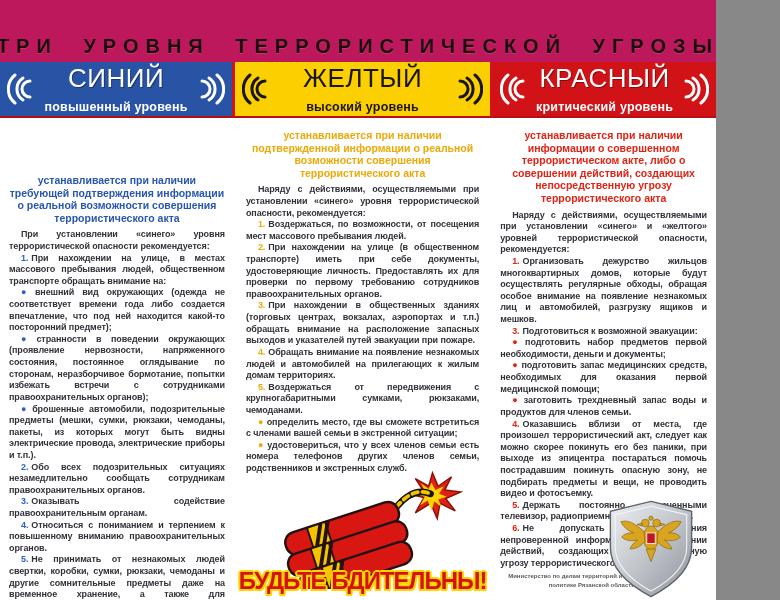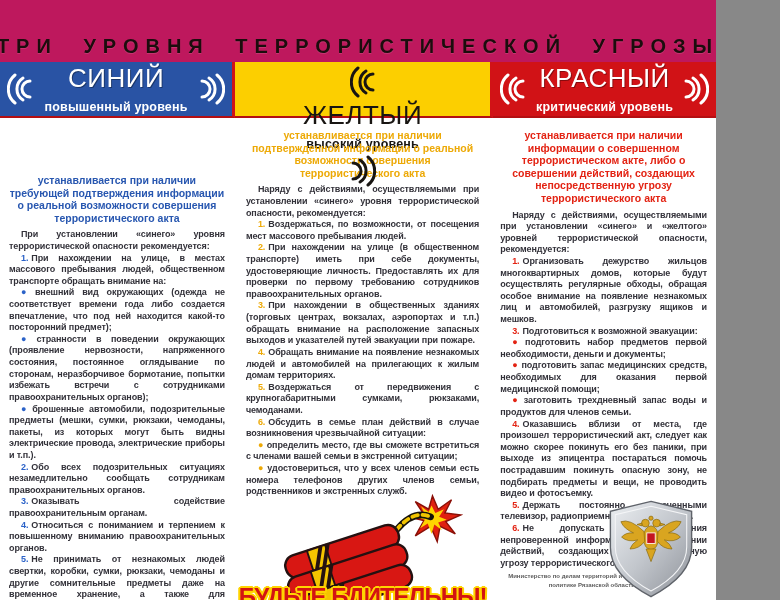--- a/index.html
+++ b/index.html
@@ -12,21 +12,21 @@
     height:62px;display:flex;align-items:flex-end;justify-content:center;
     color:#1c0d0d;font-weight:bold;font-size:20px;letter-spacing:7px;word-spacing:13px;
     white-space:nowrap;padding-bottom:4px;box-sizing:border-box;
     text-shadow:0 1px 0 rgba(255,255,255,.12);
   }
   
   .bands{display:flex;height:56px;}
   .band{display:flex;align-items:center;justify-content:space-between;
     padding:0 7px;box-sizing:border-box;border-bottom:2px solid #b40f12;}
   .band-blue{width:255px;background:#2953a4;color:#fff;border-right:3px solid #d11216;}
-  .band-yellow{width:280px;background:#fccf00;color:#181512;border-right:3px solid #d11216;flex-direction:column;}
+  .band-yellow{width:280px;background:#fccf00;color:#181512;border-right:3px solid #d11216;}
   .band-red{width:242px;background:#d11216;color:#fff;}
   .band-text{flex:1;text-align:center;line-height:1;}
   .band-name{font-size:26px;font-weight:normal;letter-spacing:0.5px;}
   .band-blue .band-name,.band-red .band-name{text-shadow:1px 1px 0 rgba(0,0,0,.35);}
   .band-level{font-size:12.5px;font-weight:bold;margin-top:10px;letter-spacing:0.2px;}
   .waves{width:26px;height:40px;flex:0 0 auto;}
   .waves.right{transform:scaleX(-1);}
   
   .content{display:flex;height:482px;background:#fff;}
   .col{box-sizing:border-box;padding:9px 9px 0;overflow:hidden;display:flex;flex-direction:column;}
@@ -166,21 +166,20 @@
           <p class="para"><span class="marker">1.</span><span>Воздержаться, по возможности, от посещения мест массового пребывания людей.</span></p>
 
           <p class="para"><span class="marker">2.</span><span>При нахождении на улице (в общественном транспорте) иметь при себе документы, удостоверяющие личность. Предоставлять их для проверки по первому требованию сотрудников правоохранительных органов.</span></p>
 
           <p class="para"><span class="marker">3.</span><span>При нахождении в общественных зданиях (торговых центрах, вокзалах, аэропортах и т.п.) обращать внимание на расположение запасных выходов и указателей путей эвакуации при пожаре.</span></p>
 
           <p class="para"><span class="marker">4.</span><span>Обращать внимание на появление незнакомых людей и автомобилей на прилегающих к жилым домам территориях.</span></p>
 
           <p class="para"><span class="marker">5.</span><span>Воздержаться от передвижения с крупногабаритными сумками, рюкзаками, чемоданами.</span></p>
 
-          <p class="para"><span class="marker">6.</span><span>Обсудить в семье план действий в случае возникновения чрезвычайной ситуации:</span></p>
 
           <p class="para"><span class="marker">●</span><span>определить место, где вы сможете встретиться с членами вашей семьи в экстренной ситуации;</span></p>
 
           <p class="para"><span class="marker">●</span><span>удостовериться, что у всех членов семьи есть номера телефонов других членов семьи, родственников и экстренных служб.</span></p>
         </div>
       <div class="banner-area">
         <svg class="bomb" width="200" height="118" viewBox="0 0 210 124">
 
           <g>
             <polygon fill="#e02010" stroke="#8a1008" stroke-width="1.5" points="178,2 184,16 198,6 191,20 208,22 192,29 202,42 186,34 183,50 176,34 160,44 169,28 152,24 168,20 160,8 174,16"></polygon>

